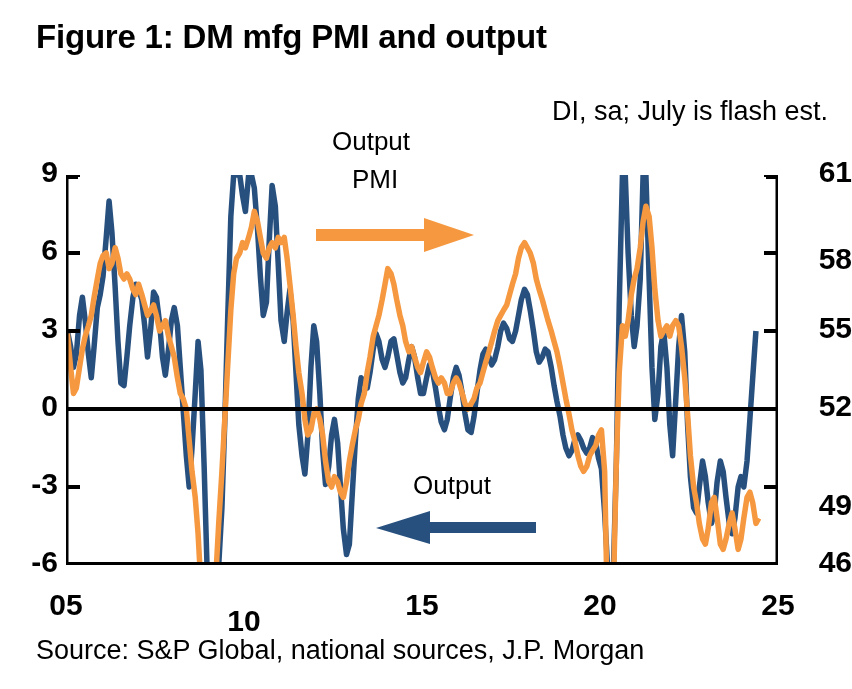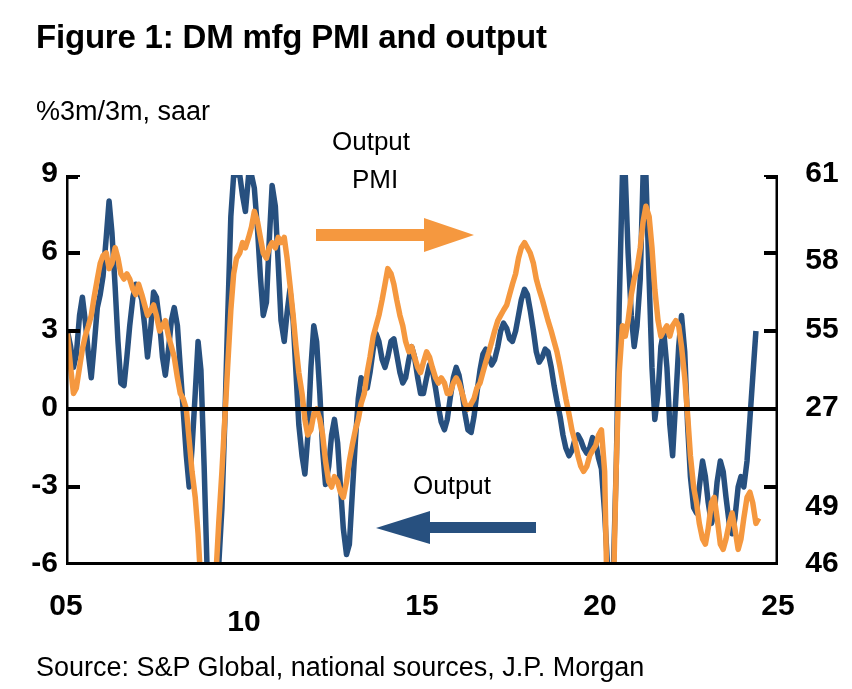--- a/index.html
+++ b/index.html
@@ -4,43 +4,43 @@
 <style>
   html,body{margin:0;padding:0;background:#ffffff;}
   body{width:852px;height:689px;overflow:hidden;
        font-family:"Liberation Sans","DejaVu Sans",sans-serif;color:#000;}
   #root{position:relative;width:852px;height:689px;}
 
   .title{position:absolute;left:36px;top:18px;font-size:33px;font-weight:bold;
          letter-spacing:-.2px;white-space:nowrap;}
   .unit-left{position:absolute;left:36px;top:96px;font-size:27px;white-space:nowrap;}
   .unit-right{position:absolute;right:24px;top:96px;font-size:27px;white-space:nowrap;}
-  .source{position:absolute;left:36px;top:635px;font-size:27px;white-space:nowrap;margin-top:17px;}
+  .source{position:absolute;left:36px;top:635px;font-size:27px;white-space:nowrap;}
 
   .legend{position:absolute;font-size:26px;font-weight:normal;white-space:nowrap;}
   #lg-pmi-1{left:332px;top:126px;}
   #lg-pmi-2{left:352px;top:164px;text-align:right;}
   #lg-out{left:413px;top:470px;}
 
   .arrow{position:absolute;}
 
   .plot{position:absolute;left:66px;top:175px;width:712px;height:390px;}
   svg{display:block;}
   .axlbl{position:absolute;font-size:30px;font-weight:bold;white-space:nowrap;}
   .ylab-l{text-align:right;width:50px;}
-  .ylab-r{text-align:center;width:60px;}
+  .ylab-r{text-align:right;width:60px;}
   .xlab{text-align:center;width:60px;}
 </style>
 </head>
 <body>
 
 <div id="root">
 
   <div class="title">Figure 1: DM mfg PMI and output</div>
-  <div class="unit-left">%3m/3m, saar</div>
+  <div class="unit-right">DI, sa; July is flash est.</div>
 
   <div class="legend" id="lg-pmi-1">Output</div>
   <div class="legend" id="lg-pmi-2">PMI</div>
   <div class="legend" id="lg-out">Output</div>
 
   <svg class="arrow" id="ar-r" style="left:316px;top:214px;" width="160" height="42">
     <rect x="0" y="15" width="120" height="12" fill="#F5983F"></rect>
     <polygon points="108,4 158,21 108,38" fill="#F5983F"></polygon>
   </svg>
 
@@ -104,21 +104,21 @@
 
   <div class="source">Source: S&amp;P Global, national sources, J.P. Morgan</div>
 <div class="axlbl ylab-l" style="left: 8px; top: 545px;">-6</div>
     <div class="axlbl ylab-l" style="left: 8px; top: 467px;">-3</div>
     <div class="axlbl ylab-l" style="left: 8px; top: 389px;">0</div>
     <div class="axlbl ylab-l" style="left: 8px; top: 311px;">3</div>
     <div class="axlbl ylab-l" style="left: 8px; top: 233px;">6</div>
     <div class="axlbl ylab-l" style="left: 8px; top: 155px;">9</div>
     <div class="axlbl ylab-r" style="left: 792px; top: 545px;">46</div>
     <div class="axlbl ylab-r" style="left: 792px; top: 488px;">49</div>
-    <div class="axlbl ylab-r" style="left: 792px; top: 389px;">27</div>
+    <div class="axlbl ylab-r" style="left: 792px; top: 389px;">52</div>
     <div class="axlbl ylab-r" style="left: 792px; top: 311px;">55</div>
     <div class="axlbl ylab-r" style="left: 792px; top: 242px;">58</div>
     <div class="axlbl ylab-r" style="left: 792px; top: 155px;">61</div>
     <div class="axlbl xlab" style="left: 36px; top: 588px;">05</div>
     <div class="axlbl xlab" style="left: 214px; top: 604px;">10</div>
     <div class="axlbl xlab" style="left: 392px; top: 588px;">15</div>
     <div class="axlbl xlab" style="left: 570px; top: 588px;">20</div>
     <div class="axlbl xlab" style="left: 748px; top: 588px;">25</div>
   </div>
 

